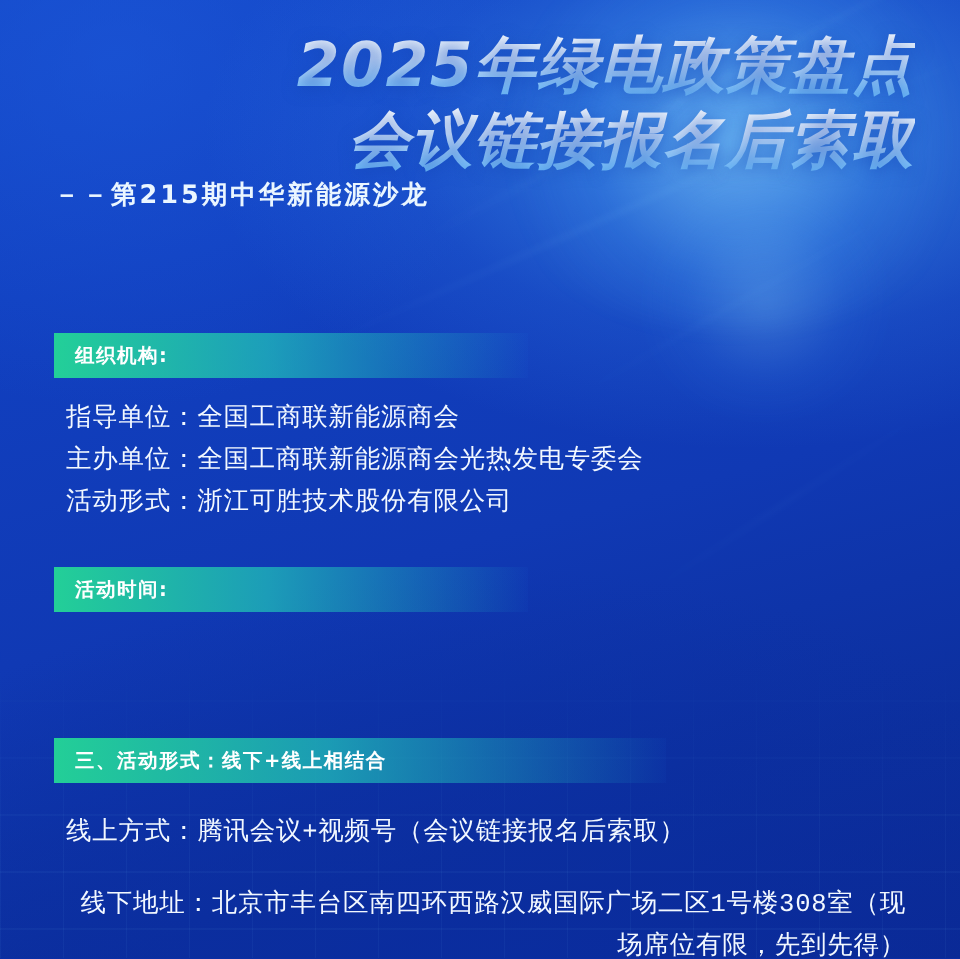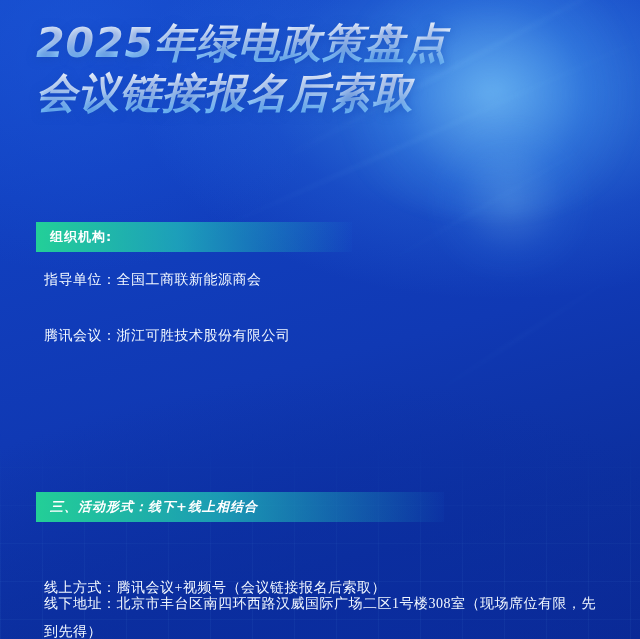--- a/index.html
+++ b/index.html
@@ -16,20 +16,21 @@
   .poster {
     position: relative;
     width: 640px;
     height: 639px;
     overflow: hidden;
     background:
       radial-gradient(ellipse 520px 300px at 78% 14%, rgba(90,190,255,0.55) 0%, rgba(60,140,240,0.18) 45%, rgba(0,0,0,0) 70%),
       radial-gradient(ellipse 420px 360px at 12% 6%, rgba(30,90,220,0.55) 0%, rgba(0,0,0,0) 65%),
       radial-gradient(ellipse 700px 420px at 50% 105%, rgba(10,45,160,0.85) 0%, rgba(0,0,0,0) 70%),
       linear-gradient(165deg, #1348c8 0%, #1140c0 25%, #1039b4 55%, #0c2f9e 80%, #0a2892 100%);
+    text-align: right;
   }
   
   .streak {
     position: absolute;
     pointer-events: none;
     background: linear-gradient(90deg, rgba(255,255,255,0) 0%, rgba(140,210,255,0.20) 45%, rgba(255,255,255,0) 100%);
     filter: blur(2px);
   }
   .streak.s1 { top: 58px; right: -40px; width: 420px; height: 2px; transform: rotate(-28deg); }
   .streak.s2 { top: 128px; right: -60px; width: 520px; height: 3px; transform: rotate(-24deg); opacity: .5; }
@@ -104,22 +105,22 @@
     font-weight: 700;
     font-size: 13px;
     letter-spacing: 1px;
     background: linear-gradient(90deg, rgba(36,215,150,0.95) 0%, rgba(32,190,185,0.75) 45%, rgba(25,110,225,0.05) 100%);
     box-shadow: inset 0 0 0 0 rgba(0,0,0,0);
   }
 
   .body-text {
     position: absolute;
     color: #f2f8ff;
-    font-family: Liberation Serif, serif;
-    font-size: 14px;
+    font-family: Liberation Mono, monospace;
+    font-size: 17px;
     line-height: 28px;
     letter-spacing: 0.5px;
     white-space: nowrap;
   }
   .body-text.wrap { white-space: normal; margin-top: 20px; }
   .time-text {
     position: absolute;
     color: #ffffff;
     font-family: "DejaVu Sans", sans-serif;
     font-weight: 700;
@@ -138,29 +139,34 @@
   <div class="streak s1"></div>
   <div class="streak s2"></div>
   <div class="streak s3"></div>
   <div class="streak s4"></div>
   <div class="grid-fade"></div>
 
   <div class="title-block">
     <div class="title-line">2025年绿电政策盘点</div>
     <div class="title-line">会议链接报名后索取</div>
     <div class="title-row3">
+      <div class="subtitle">－－第215期中华新能源沙龙</div>
     </div>
   </div>
 
   <div class="section-head" style="left:36px; top:222px; width:288px;">
     <span>组织机构:</span>
   </div>
   <div class="body-text" style="left:44px; top:266px;">指导单位：全国工商联新能源商会</div>
-  <div class="body-text" style="left:44px; top:322px;">腾讯会议：浙江可胜技术股份有限公司</div>
+  <div class="body-text" style="left:44px; top:294px;">主办单位：全国工商联新能源商会光热发电专委会</div>
+  <div class="body-text" style="left:44px; top:322px;">活动形式：浙江可胜技术股份有限公司</div>
 
+  <div class="section-head" style="left:36px; top:378px; width:288px;">
+    <span>活动时间:</span>
+  </div>
 
-  <div class="section-head" style="left:36px; top:492px; width:380px;font-style:italic;">
+  <div class="section-head" style="left:36px; top:492px; width:380px;">
     <span>三、活动形式：线下+线上相结合</span>
   </div>
-  <div class="body-text" style="left:44px; top:542px;margin-top:32px;">线上方式：腾讯会议+视频号（会议链接报名后索取）</div>
+  <div class="body-text" style="left:44px; top:542px;">线上方式：腾讯会议+视频号（会议链接报名后索取）</div>
   <div class="body-text wrap" style="left:44px; top:570px; width:560px;">线下地址：北京市丰台区南四环西路汉威国际广场二区1号楼308室（现场席位有限，先到先得）</div>
 
 </div>
 
 </body></html>

